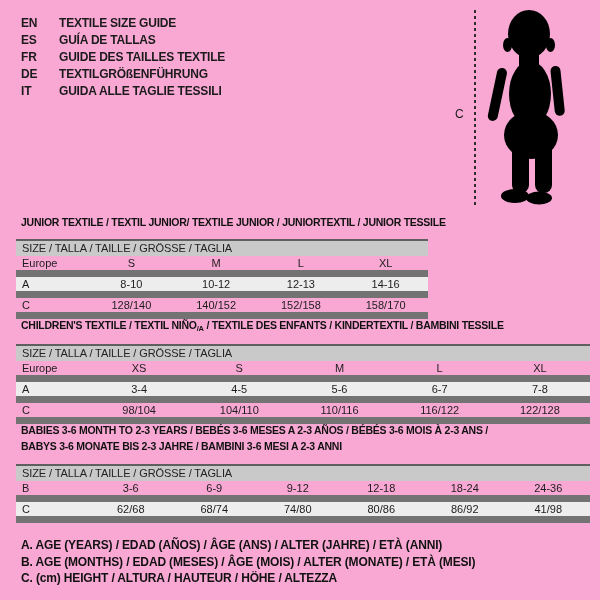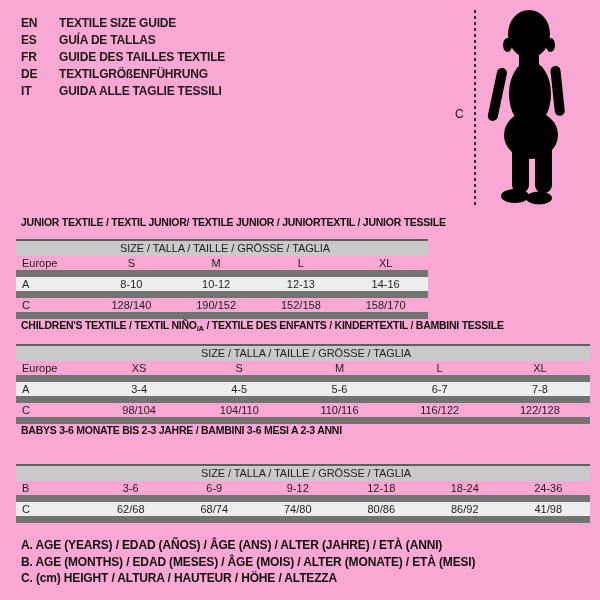--- a/index.html
+++ b/index.html
@@ -25,21 +25,21 @@
   .title-junior{top:216px;}
   .title-children{top:319px;}
   .title-babies{top:422px;line-height:16px;}
 
   
   .tbl{position:absolute;left:16px;}
   .tbl-junior{top:239px;width:412px;}
   .tbl-children{top:344px;width:574px;}
   .tbl-babies{top:464px;width:574px;}
   .size-bar{border-top:2px solid #5f5f5f;background:#c9c9c9;height:15px;line-height:15px;
-            padding-left:6px;font-size:11px;color:#222;letter-spacing:-0.1px;text-align:center;}
+            padding-left:6px;font-size:11px;color:#222;letter-spacing:-0.1px;}
   table{width:100%;border-collapse:collapse;table-layout:fixed;font-size:11px;color:#1c1c1c;}
   th{text-align:left;font-weight:normal;padding-left:6px;width:66px;}
   td{text-align:center;}
   tr{height:16px;border-bottom:7px solid #737373;}
   tr.shaded{background:#ededed;}
 
   
   .legend{position:absolute;left:21px;top:537px;font-size:12px;font-weight:bold;
           line-height:16.5px;letter-spacing:-0.15px;color:#111;}
 </style>
@@ -109,21 +109,21 @@
           <tr class="shaded">
             <th>A</th>
             <td>8-10</td>
             <td>10-12</td>
             <td>12-13</td>
             <td>14-16</td>
           </tr>
           <tr>
             <th>C</th>
             <td>128/140</td>
-            <td>190/152</td>
+            <td>140/152</td>
             <td>152/158</td>
             <td>158/170</td>
           </tr>
         </tbody>
     </table>
   </div>
 
   <div class="tbl-title title-children">
     <span>CHILDREN'S TEXTILE / TEXTIL NIÑO</span><span class="subscript">/A</span><span> / TEXTILE DES ENFANTS / KINDERTEXTIL / BAMBINI TESSILE</span>
   </div>
@@ -153,20 +153,21 @@
             <td>104/110</td>
             <td>110/116</td>
             <td>116/122</td>
             <td>122/128</td>
           </tr>
         </tbody>
     </table>
   </div>
 
   <div class="tbl-title title-babies">
+    <div>BABIES 3-6 MONTH TO 2-3 YEARS / BEBÉS 3-6 MESES A 2-3 AÑOS / BÉBÉS 3-6 MOIS À 2-3 ANS /</div>
     <div>BABYS 3-6 MONATE BIS 2-3 JAHRE / BAMBINI 3-6 MESI A 2-3 ANNI</div>
   </div>
   <div class="tbl tbl-babies">
     <div class="size-bar">SIZE / TALLA / TAILLE / GRÖSSE / TAGLIA</div>
     <table>
       <tbody>
           <tr>
             <th>B</th>
             <td>3-6</td>
             <td>6-9</td>

